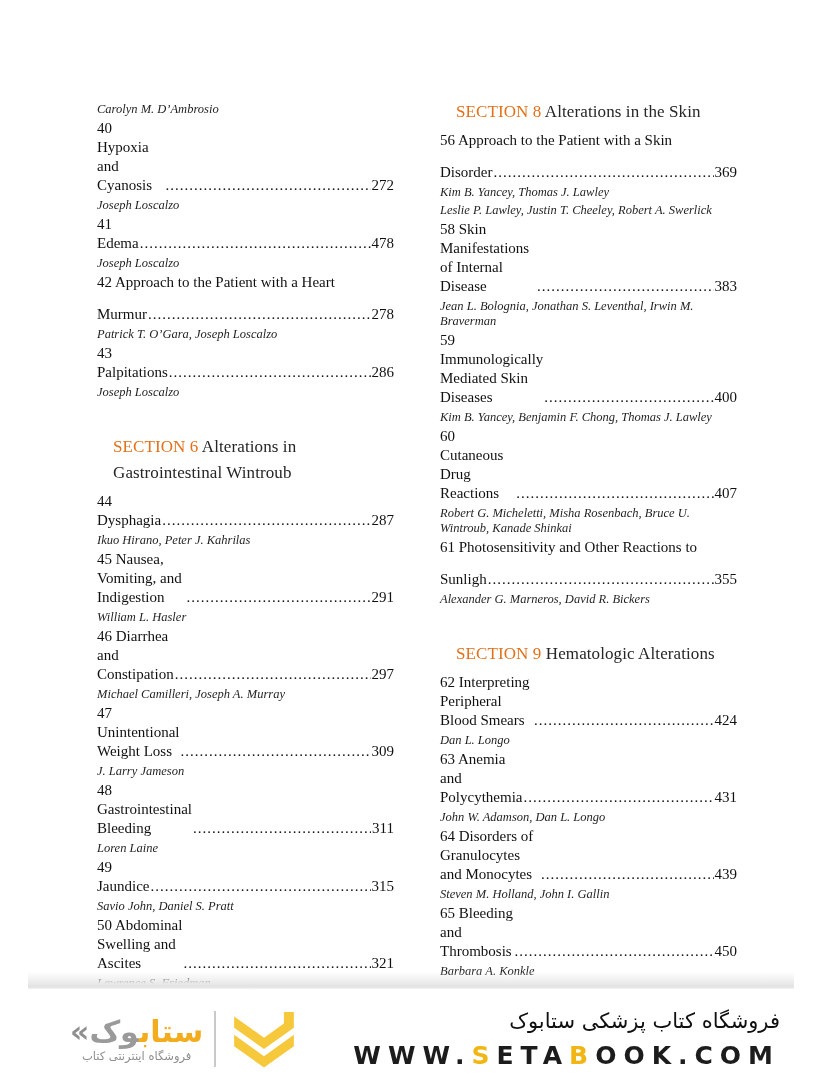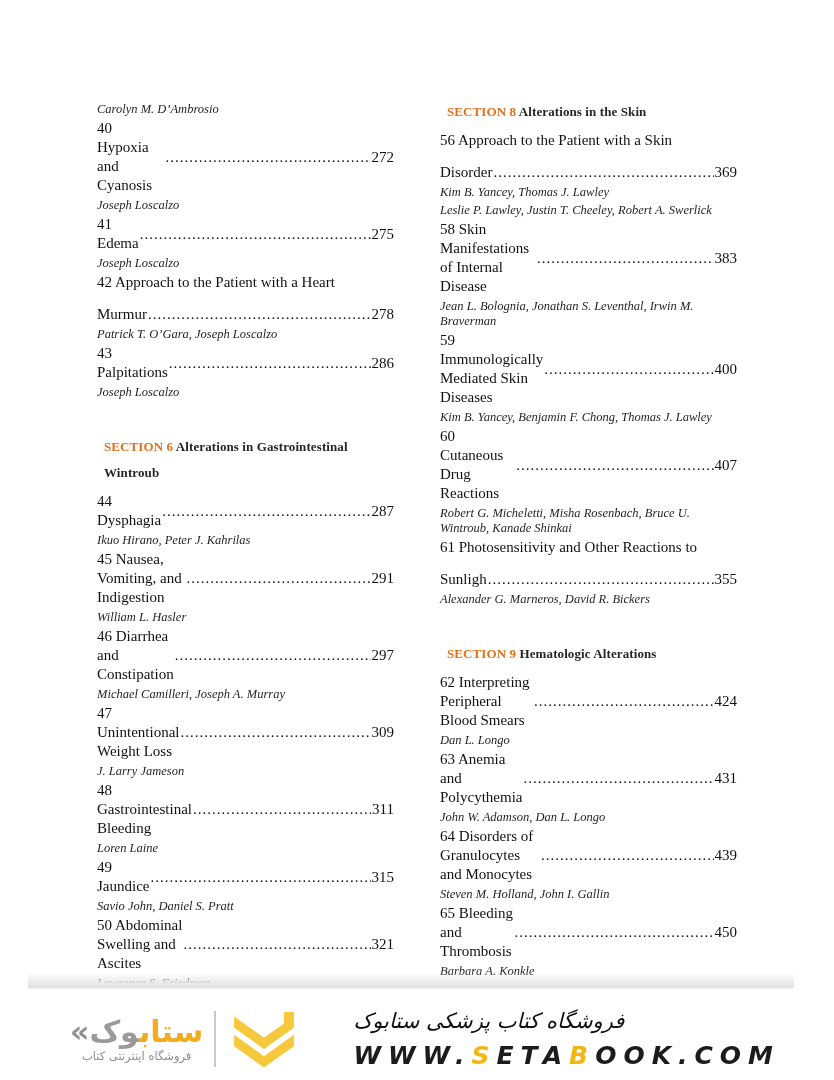--- a/index.html
+++ b/index.html
@@ -4,31 +4,31 @@
 <style>
   html,body{margin:0;padding:0;}
   .page{
     position:relative; width:822px; height:1080px; background:#ffffff;
     font-family:"Liberation Serif", serif; overflow:hidden;
   }
   
   .toc{ position:absolute; left:97px; top:99px; width:641px; display:flex; gap:46px; }
   .toc-col{ width:297px; }
   .section-heading{
-    font-weight:700; font-size:13px; line-height:26px; color:#262626;
-    margin:34px 7px 6px; letter-spacing:.1px;
+    font-weight:400; font-size:17px; line-height:26px; color:#262626;
+    margin:34px 16px 6px; letter-spacing:.1px;
   }
   .toc-col > .section-heading:first-child{ margin-top:0; }
   .section-label{ color:#e2711a; }
   .entry-author{
     font-style:italic; font-size:12.5px; line-height:15px; color:#1f1f1f; margin-top:3px;
   }
   .entry-chapter{ font-size:15px; line-height:19px; color:#111; margin-top:2px; }
   .entry-chapter .cline{ }
-  .entry-chapter .lastline{ display:flex; align-items:center; }
+  .entry-chapter .lastline{ display:flex; align-items:flex-end; }
   .entry-chapter .cline + .lastline{ margin-top:13px; }
   .dots{ flex:1 1 auto; overflow:hidden; white-space:nowrap; margin:0 1px; letter-spacing:1px; }
   .dots::after{ content:"..................................................................................................."; }
   .pagenum{ flex:0 0 auto; }
   
   .page-shadow{
     position:absolute; left:28px; right:28px; top:972px; height:17px;
     background:linear-gradient(180deg, rgba(255,255,255,0) 0%, #e9e9e9 70%, #e2e2e2 88%, #f4f4f4 100%);
   }
   
@@ -44,21 +44,21 @@
     direction:rtl; line-height:34px; white-space:nowrap;text-align:center;
   }
   .wm-yellow{ color:#f2ac1e; }
   .wm-gray{ color:#9a9a9a; }
   .wm-mark{ color:#8f8f8f; font-weight:700; }
   .tagline{
     font-family:"DejaVu Sans", sans-serif; font-size:11.5px; color:#8f8f8f;
     margin-top:0; direction:rtl;
   }
   .logo-divider{ width:2px; height:56px; background:#c9c9c9; }
-  .footer-right{ text-align:left;font-style:italic; }
+  .footer-right{ text-align:right; }
   .store-line{
     font-family:"DejaVu Sans", sans-serif; font-size:21px; color:#101010;
     direction:rtl; line-height:26px;
   }
   .site-url{
     font-family:"DejaVu Sans", sans-serif; font-weight:700; font-size:25px;
     letter-spacing:7px; color:#1c1c1c; margin-top:7px; white-space:nowrap;
   }
   .site-url .hl{ color:#f2b614; }
 </style>
@@ -75,21 +75,21 @@
             <span>40 Hypoxia and Cyanosis</span>
             <span class="dots"></span>
             <span class="pagenum">272</span>
           </div>
         </div>
         <div class="entry-author">Joseph Loscalzo</div>
         <div class="entry-chapter">
           <div class="lastline">
             <span>41 Edema</span>
             <span class="dots"></span>
-            <span class="pagenum">275</span>
+            <span class="pagenum">478</span>
           </div>
         </div>
         <div class="entry-author">Joseph Loscalzo</div>
         <div class="entry-chapter">
           <div class="cline">42 Approach to the Patient with a Heart</div>
           <div class="lastline">
             <span>Murmur</span>
             <span class="dots"></span>
             <span class="pagenum">278</span>
           </div>

